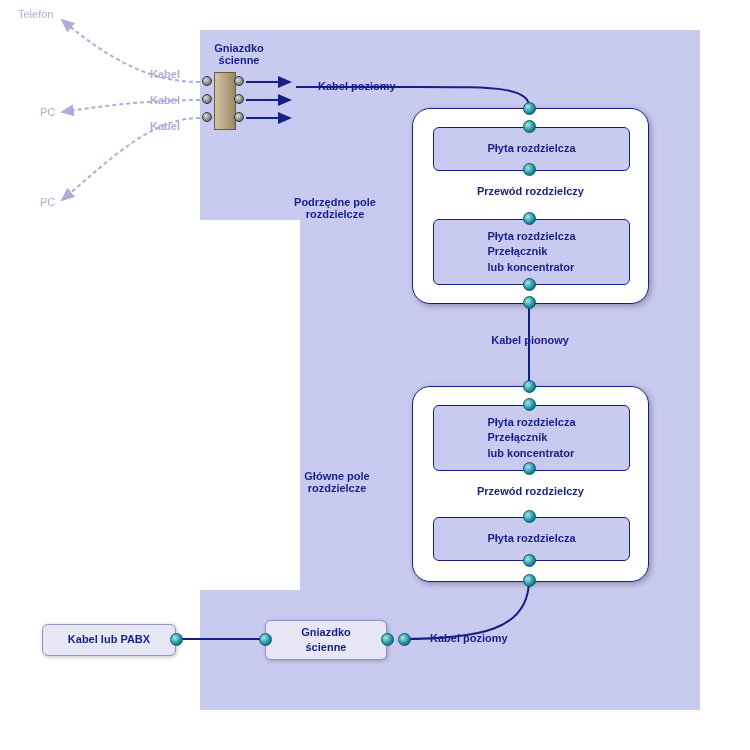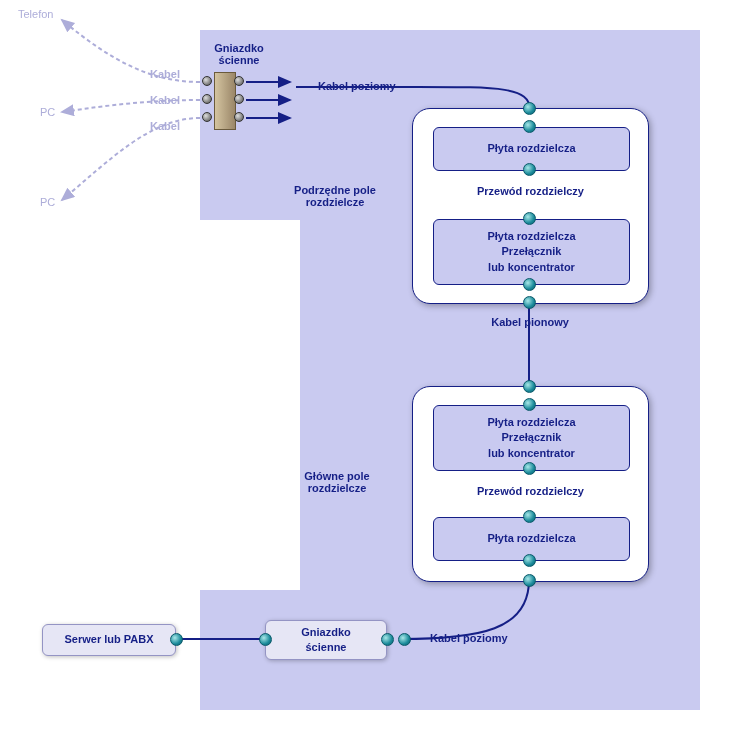--- a/index.html
+++ b/index.html
@@ -3,21 +3,21 @@
 <meta charset="utf-8">
 <style>
 body{margin:0;font-family:Verdana,Arial,sans-serif;font-size:11px;background:#fff;width:750px;height:750px;position:relative}
 .bg{position:absolute;left:200px;top:30px;width:500px;height:680px;background:#c9caf0}
 .bg-notch{position:absolute;left:200px;top:220px;width:100px;height:370px;background:#fff}
 .ext-label{position:absolute;color:#adadd9;font-weight:normal;font-size:11px}
 .kabel-label{position:absolute;color:#adadd9;font-weight:bold;font-size:11px;text-align:right}
 .small-title{position:absolute;color:#151f86;font-weight:bold;font-size:11px;text-align:center}
 .section-label{position:absolute;color:#151f86;font-weight:bold;font-size:11px;text-align:center}
 .big-panel{position:absolute;background:#fff;border:1px solid #151f86;border-radius:18px;box-shadow:2px 2px 6px rgba(0,0,0,0.3)}
-.inner-box{position:absolute;background:#c9caf0;border:1px solid #151f86;border-radius:6px;color:#151f86;font-weight:bold;font-size:11px;text-align:center;display:flex;align-items:center;justify-content:center;line-height:1.4}
+.inner-box{position:absolute;background:#c9caf0;border:1px solid #151f86;border-radius:6px;color:#151f86;font-weight:bold;font-size:11px;display:flex;align-items:center;justify-content:center;line-height:1.4}
 .inner-label{position:absolute;color:#151f86;font-weight:bold;font-size:11px;text-align:center;width:100%}
 .bottom-box{position:absolute;background:#e6e6f5;border:1px solid #9494c4;border-radius:6px;color:#151f86;font-weight:bold;font-size:11px;text-align:center;display:flex;align-items:center;justify-content:center;box-shadow:1px 1px 4px rgba(0,0,0,0.25);line-height:1.4}
 .node{position:absolute;width:11px;height:11px;border-radius:50%;background:radial-gradient(circle at 35% 35%,#a8e8e8 0%,#1a8a9a 60%,#0a5a6a 100%);border:1px solid #0a5a6a}
 svg.overlay{position:absolute;left:0;top:0;pointer-events:none}
 .arrow-line{stroke:#151f86;stroke-width:2;fill:none}
 .arrow-head{fill:#151f86}
 .curve{stroke:#adadd9;stroke-width:2;fill:none;stroke-dasharray:4 3}
 .curve-head{fill:#adadd9}
 .port{position:absolute;width:8px;height:8px;border-radius:50%;background:radial-gradient(circle at 35% 35%,#ddd 0%,#777 70%,#444 100%);border:1px solid #333}
 .wall-jack{position:absolute;width:20px;height:56px;background:linear-gradient(90deg,#d4c4a0 0%,#9a8668 100%);border:1px solid #6a5a3c}
@@ -83,40 +83,40 @@
 
 <div class="small-title" style="left:318px;top:80px">Kabel poziomy</div>
 
 <div class="big-panel" style="left:412px;top:108px;width:235px;height:194px">
   <div class="inner-box" style="left:20px;top:18px;width:195px;height:42px">Płyta rozdzielcza</div>
   <div class="inner-label" style="top:76px">Przewód rozdzielczy</div>
   <div class="inner-box" style="left:20px;top:110px;width:195px;height:64px;white-space:pre-line">Płyta rozdzielcza
 Przełącznik
 lub koncentrator</div>
 </div>
-<div class="section-label" style="left:270px;top:184px;width:130px;white-space:pre-line">Podrzędne pole
+<div class="section-label" style="left:270px;top:196px;width:130px;white-space:pre-line">Podrzędne pole
 rozdzielcze</div>
 
-<div class="section-label" style="left:470px;top:316px;width:120px">Kabel pionowy</div>
+<div class="section-label" style="left:470px;top:334px;width:120px">Kabel pionowy</div>
 
 <div class="big-panel" style="left:412px;top:386px;width:235px;height:194px">
   <div class="inner-box" style="left:20px;top:18px;width:195px;height:64px;white-space:pre-line">Płyta rozdzielcza
 Przełącznik
 lub koncentrator</div>
   <div class="inner-label" style="top:98px">Przewód rozdzielczy</div>
   <div class="inner-box" style="left:20px;top:130px;width:195px;height:42px">Płyta rozdzielcza</div>
 </div>
 <div class="section-label" style="left:282px;top:470px;width:110px;white-space:pre-line">Główne pole
 rozdzielcze</div>
 
 <div class="small-title" style="left:430px;top:632px">Kabel poziomy</div>
 
 <div class="bottom-box" style="left:265px;top:620px;width:120px;height:38px;white-space:pre-line">Gniazdko
 ścienne</div>
-<div class="bottom-box" style="left:42px;top:624px;width:132px;height:30px">Serwer lub PABX</div>
+<div class="bottom-box" style="left:42px;top:624px;width:132px;height:30px">Kabel lub PABX</div>
 
 <div class="node" style="left:523px;top:102px"></div>
 <div class="node" style="left:523px;top:120px"></div>
 <div class="node" style="left:523px;top:163px"></div>
 <div class="node" style="left:523px;top:212px"></div>
 <div class="node" style="left:523px;top:278px"></div>
 <div class="node" style="left:523px;top:296px"></div>
 <div class="node" style="left:523px;top:380px"></div>
 <div class="node" style="left:523px;top:398px"></div>
 <div class="node" style="left:523px;top:462px"></div>

